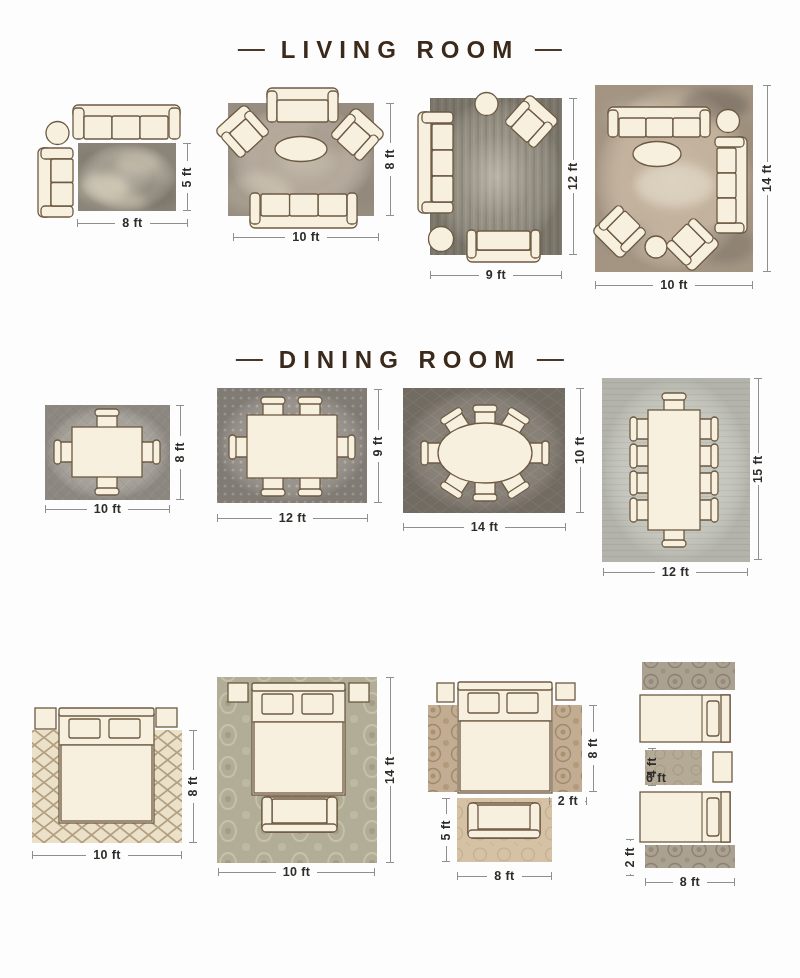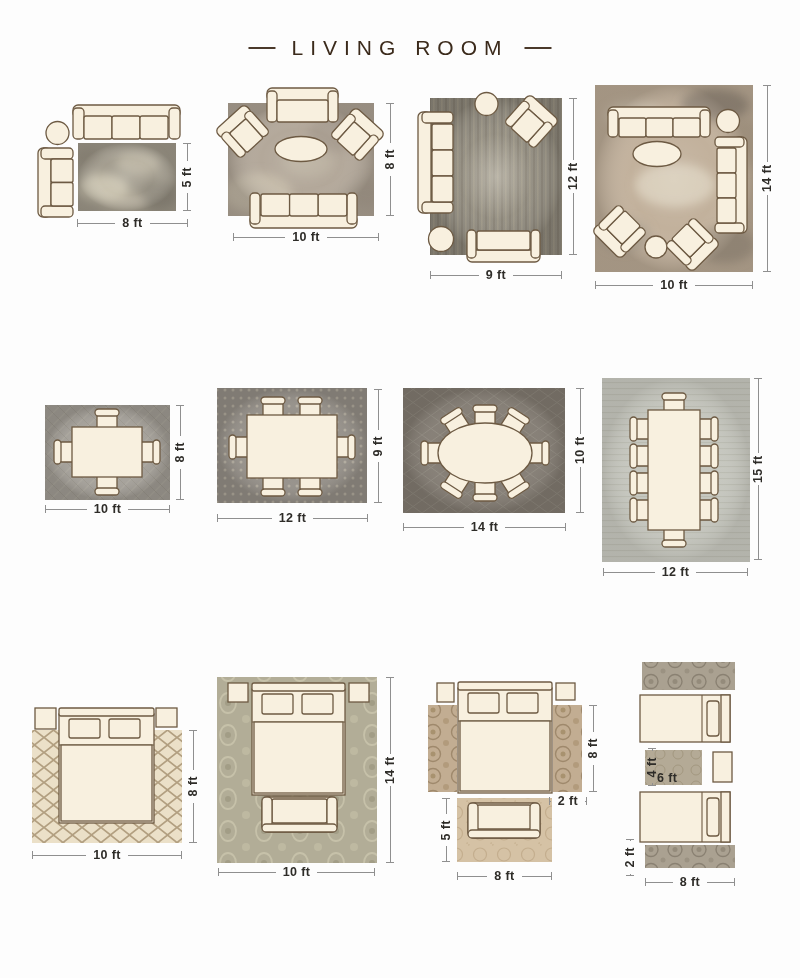--- a/index.html
+++ b/index.html
@@ -7,21 +7,21 @@
     --dt:#2e2c28;            
     --tc:#3b2a1b;            
     --fur:#f8f0df;           
     --ol:#6d5a43;            
   }
   html,body{margin:0;padding:0;}
   body{background:#fdfdfd;font-family:"Liberation Sans",sans-serif;}
   #canvas{position:relative;width:800px;height:978px;background:#fdfdfd;overflow:hidden;}
   .sec-title{position:absolute;left:50%;transform:translateX(-50%);display:flex;align-items:center;gap:16px;}
   .sec-title .dash{display:block;width:27px;height:2px;background:#4a392a;}
-  .sec-title .txt{font-size:21px;font-weight:normal;letter-spacing:7px;color:var(--tc);white-space:nowrap;}
+  .sec-title .txt{font-size:24px;font-weight:bold;letter-spacing:7px;color:var(--tc);white-space:nowrap;}
   .layout{position:absolute;}
   .layout svg{position:absolute;left:0;top:0;}
   svg .f{fill:var(--fur);stroke:var(--ol);stroke-width:1.3px;}
   svg .s{fill:none;stroke:var(--ol);stroke-width:1.1px;}
   .dimh{position:absolute;display:flex;align-items:center;height:14px;}
   .dimh::before,.dimh::after{content:"";width:1px;height:8px;background:var(--dl);}
   .dimh .ln{height:1px;flex:1;background:var(--dl);}
   .dimh .lbl{margin:0 7px;font-size:12.5px;font-weight:bold;color:var(--dt);letter-spacing:.4px;white-space:nowrap;line-height:1;}
   .dimv{position:absolute;display:flex;flex-direction:column;align-items:center;width:14px;}
   .dimv::before,.dimv::after{content:"";width:8px;height:1px;background:var(--dl);}
@@ -111,20 +111,25 @@
   </defs>
 </svg>
 
 <div id="canvas">
 
   <div class="sec-title" style="top:36px">
     <i class="dash"></i>
     <span class="txt">LIVING ROOM</span>
     <i class="dash"></i>
   </div>
+  <div class="sec-title" style="top:346px">
+    <i class="dash"></i>
+    <span class="txt">DINING ROOM</span>
+    <i class="dash"></i>
+  </div>
 
   <div class="layout" style="left:30px;top:95px;width:160px;height:145px">
     <svg width="160" height="145">
       <svg x="48" y="48" width="98" height="68">
         <rect width="98" height="68" fill="#a39d8f"></rect>
         <g filter="url(#bl)">
           <ellipse cx="25" cy="45" rx="26" ry="14" fill="#d7d0bc" opacity=".75"></ellipse>
           <ellipse cx="60" cy="20" rx="22" ry="12" fill="#ccc5b2" opacity=".6"></ellipse>
           <ellipse cx="80" cy="52" rx="20" ry="14" fill="#8b867a" opacity=".7"></ellipse>
           <ellipse cx="45" cy="60" rx="24" ry="10" fill="#c9c2ae" opacity=".5"></ellipse>
@@ -626,21 +631,21 @@
         <line class="s" x1="87" y1="142" x2="87" y2="192"></line>
         <rect class="f" x="92" y="148" width="12" height="38" rx="3"></rect>
       </g>
       <rect x="30" y="195" width="90" height="23" fill="url(#medg)"></rect>
     </svg>
     <div class="dimv" style="left:30px;top:98px;height:38px">
       <i class="ln"></i>
         <span class="lbl">4 ft</span>
         <i class="ln"></i>
     </div>
-    <div class="dimh" style="left:35px;top:121px;width:32px">
+    <div class="dimh" style="left:24px;top:121px;width:32px">
       <i class="ln"></i>
         <span class="lbl">6 ft</span>
         <i class="ln"></i>
     </div>
     <div class="dimv" style="left:8px;top:189px;height:37px">
       <i class="ln"></i>
         <span class="lbl">2 ft</span>
         <i class="ln"></i>
     </div>
     <div class="dimh" style="left:30px;top:225px;width:90px">

